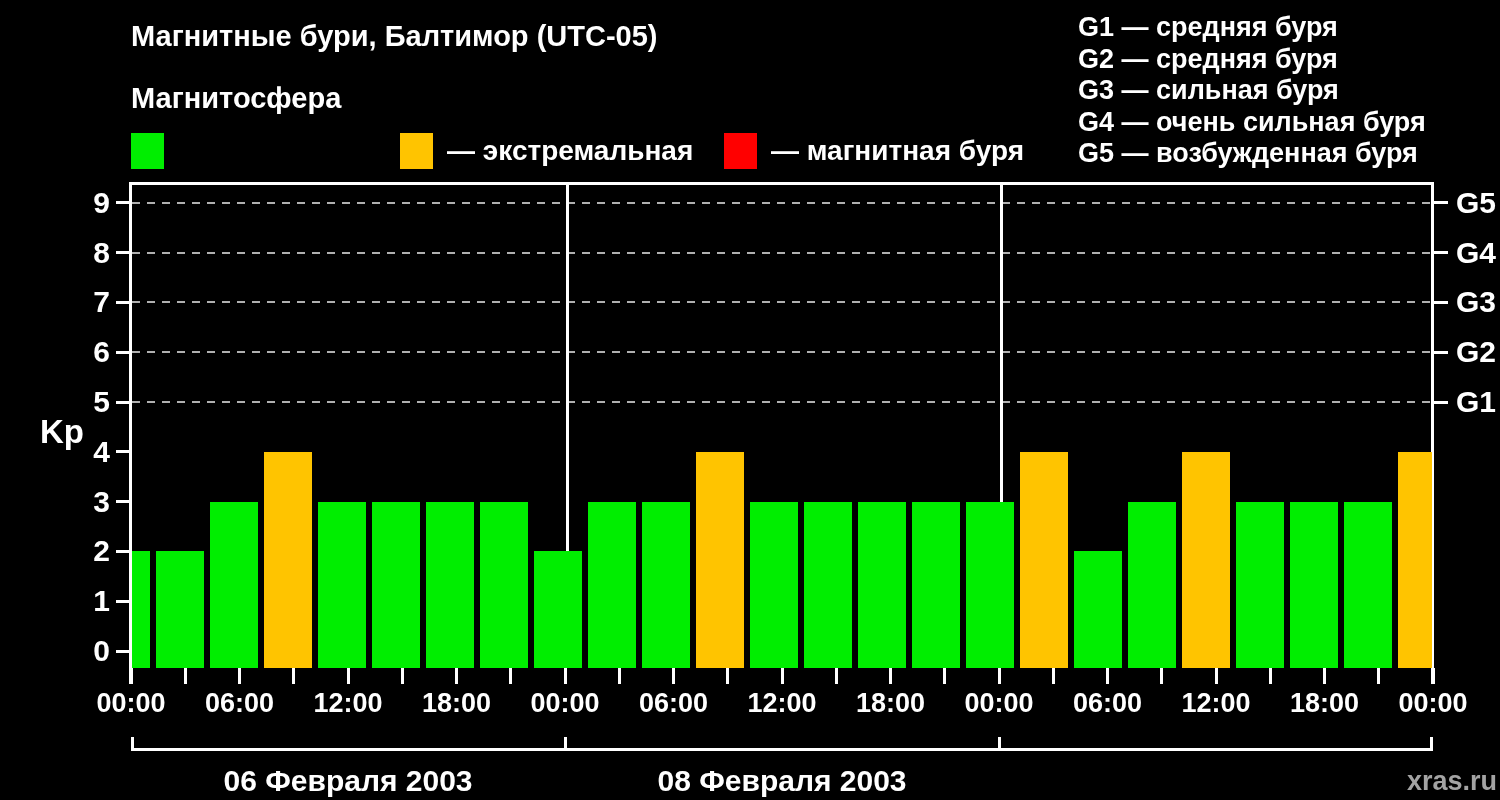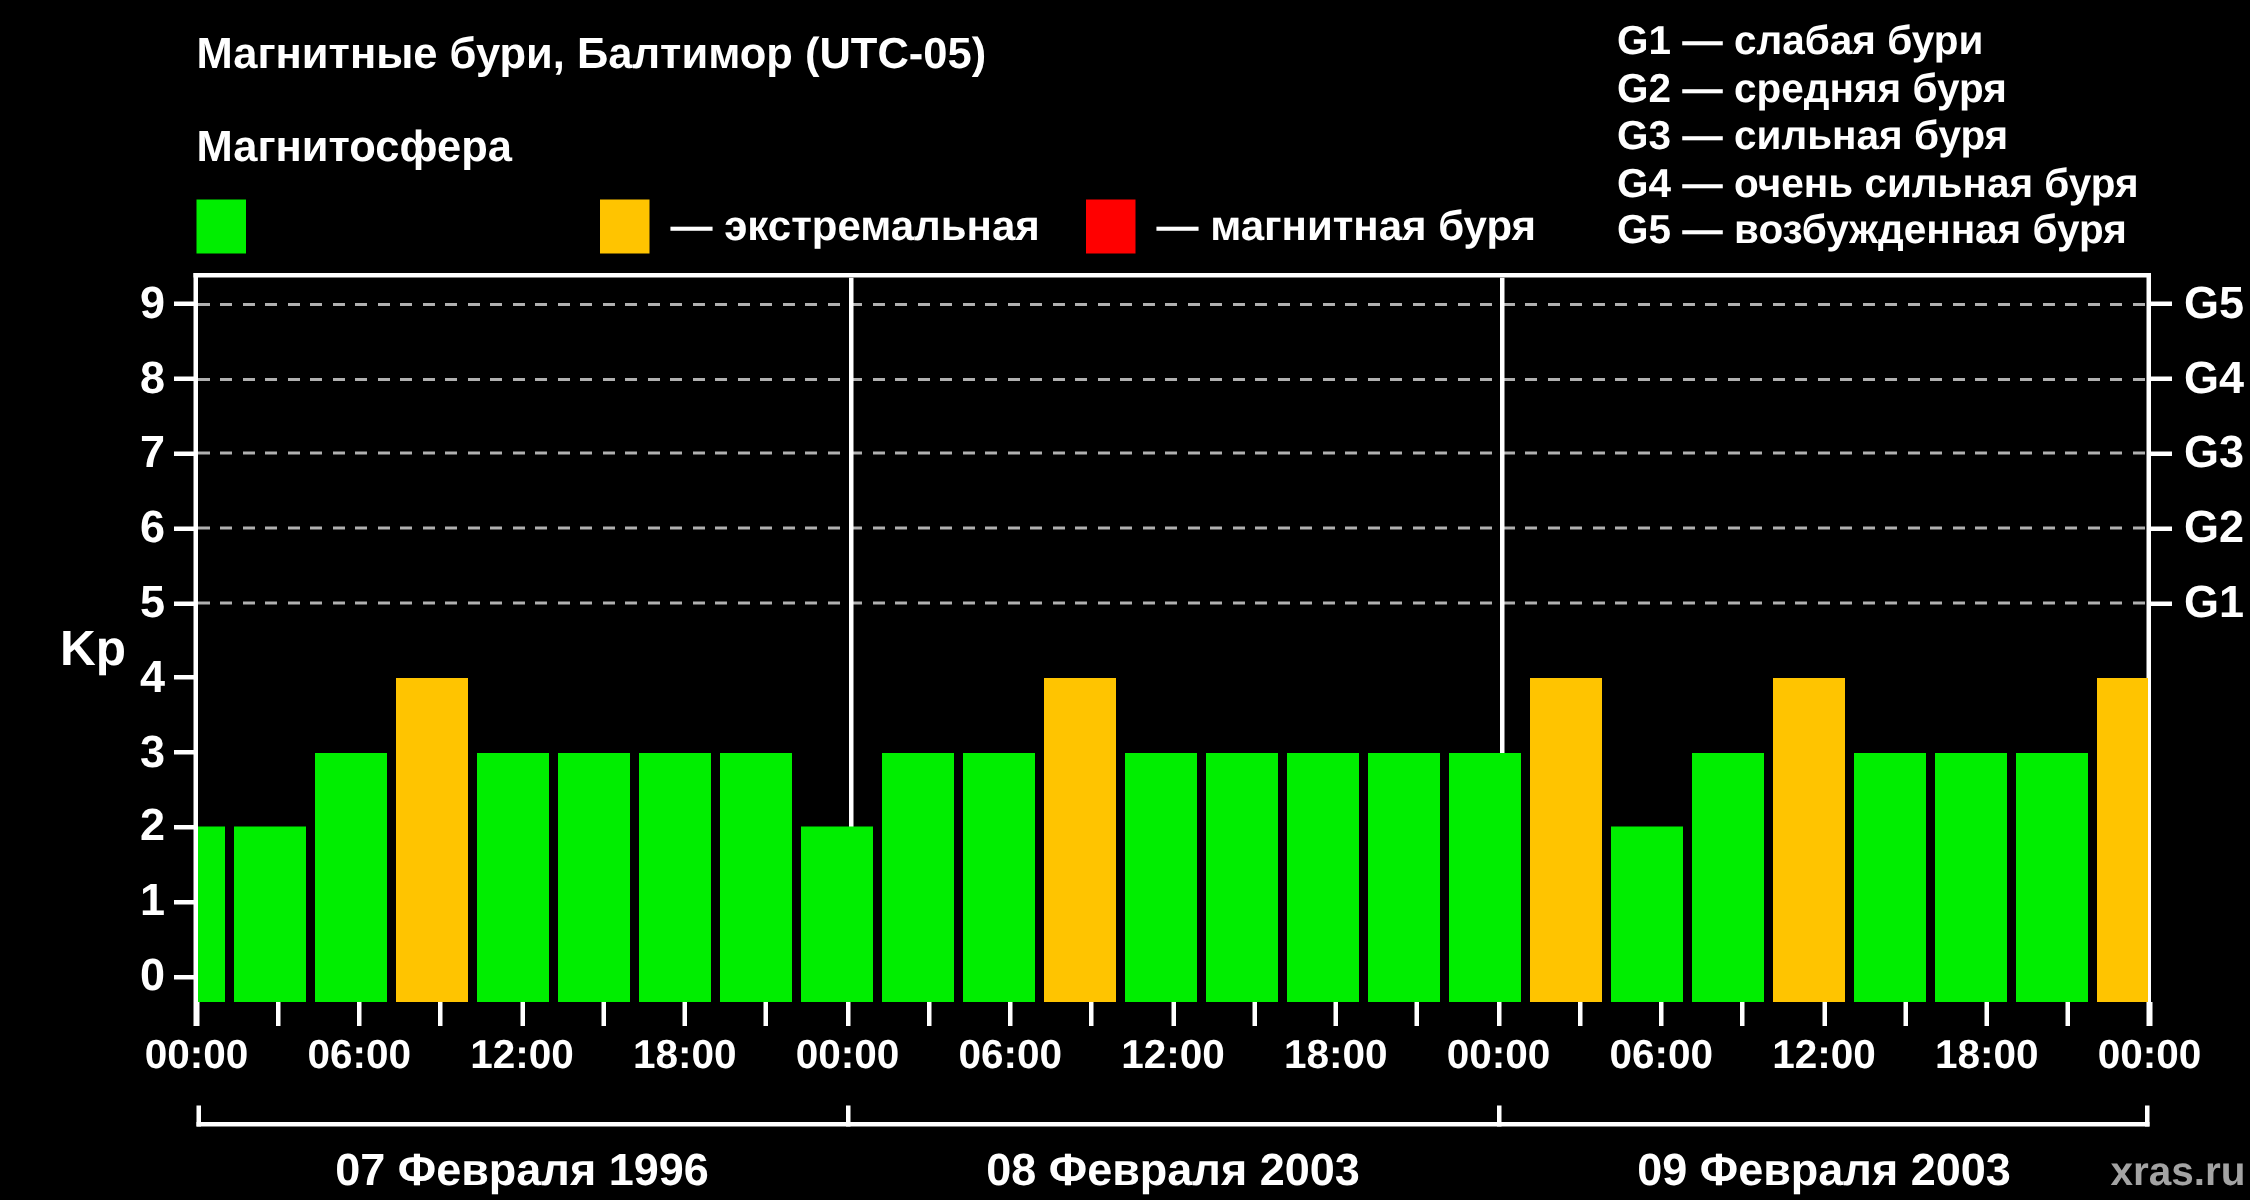--- a/index.html
+++ b/index.html
@@ -40,21 +40,21 @@
   <div class="abs b title">Магнитные бури, Балтимор (UTC-05)</div>
   <div class="abs b subtitle">Магнитосфера</div>
 
   <div class="abs legend-swatch" style="left: 131px; background: rgb(0, 238, 0);"></div>
   <div class="abs legend-swatch" style="left: 400px; background: rgb(255, 196, 0);"></div>
   <div class="abs b legend-label" style="left:447px;">— экстремальная</div>
   <div class="abs legend-swatch" style="left: 724px; background: rgb(255, 0, 0);"></div>
   <div class="abs b legend-label" style="left:771px;">— магнитная буря</div>
 
   <div class="abs b g-legend">
-    <div>G1 — слабая бури</div>
+    <div>G1 — средняя буря</div>
     <div>G2 — средняя буря</div>
     <div>G3 — сильная буря</div>
     <div>G4 — очень сильная буря</div>
     <div>G5 — возбужденная буря</div>
   </div>
 
   <div class="abs axis-line" style="left:129px;top:182px;width:1305px;height:3px;"></div>
   <div class="abs axis-line" style="left:129px;top:182px;width:3px;height:502px;"></div>
   <div class="abs axis-line" style="left:1431px;top:182px;width:3px;height:502px;"></div>
 
@@ -93,23 +93,22 @@
       <div class="abs bar" style="left: 1158px; width: 48px; height: 166px; background: rgb(0, 238, 0);"></div>
       <div class="abs bar" style="left: 1212px; width: 48px; height: 166px; background: rgb(0, 238, 0);"></div>
       <div class="abs bar" style="left: 1266px; width: 48px; height: 216px; background: rgb(255, 196, 0);"></div>
     </div>
 
   <div class="abs bracket-line"></div>
   <div class="abs bracket-tick" style="left:131px;"></div>
   <div class="abs bracket-tick" style="left:564px;"></div>
   <div class="abs bracket-tick" style="left:998px;"></div>
   <div class="abs bracket-tick" style="left:1430px;"></div>
-  <div class="abs b date-label" style="left:148px;">07 Февраля 1996</div>
+  <div class="abs b date-label" style="left:148px;">06 Февраля 2003</div>
   <div class="abs b date-label" style="left:582px;">08 Февраля 2003</div>
-  <div class="abs b date-label" style="left:1016px;">09 Февраля 2003</div>
 
   <div class="abs watermark">xras.ru</div>
 <div class="abs ytick" style="left: 116px; top: 649.5px;"></div>
     <div class="abs ylabel b" style="left: 50px; top: 635px;">0</div>
     <div class="abs ytick" style="left: 116px; top: 599.7px;"></div>
     <div class="abs ylabel b" style="left: 50px; top: 585.2px;">1</div>
     <div class="abs ytick" style="left: 116px; top: 549.9px;"></div>
     <div class="abs ylabel b" style="left: 50px; top: 535.4px;">2</div>
     <div class="abs ytick" style="left: 116px; top: 500.1px;"></div>
     <div class="abs ylabel b" style="left: 50px; top: 485.6px;">3</div>

